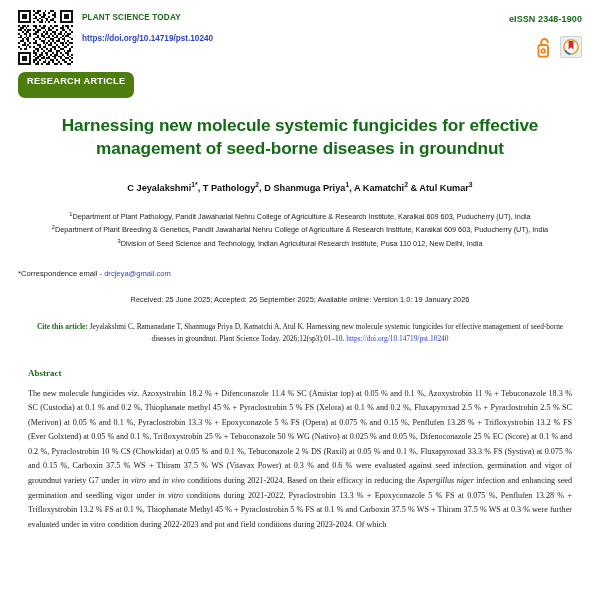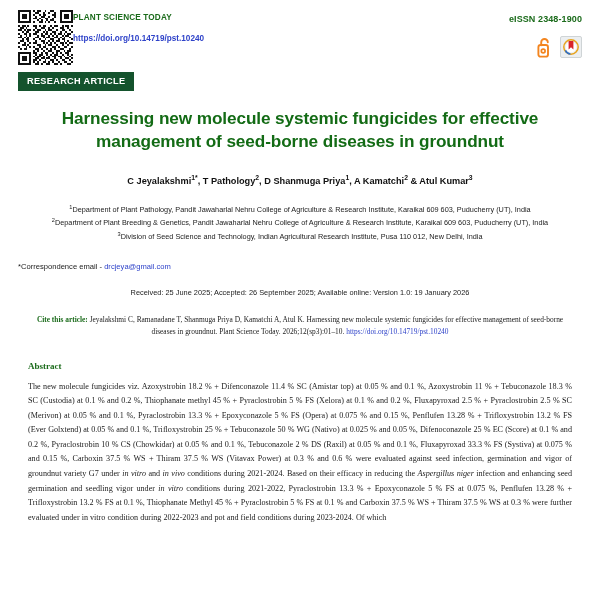--- a/index.html
+++ b/index.html
@@ -27,20 +27,21 @@
   
   .masthead {
     display: flex;
     align-items: flex-start;
     justify-content: space-between;
     padding-top: 10px;
   }
   .masthead-left {
     display: flex;
     align-items: flex-start;
+    gap: 9px;
   }
   .qr {
     width: 55px;
     height: 55px;
     flex: 0 0 55px;
     image-rendering: pixelated;
     display: block;
   }
   .journal-lines {
     padding-top: 2px;
@@ -92,27 +93,28 @@
     border-radius: 2px;
     display: flex;
     align-items: center;
     justify-content: center;
     box-sizing: border-box;
   }
 
   .research-article {
     display: inline-block;
     margin-top: 7px;
-    background: #14532d;
+    background: #4d7c0f;
     color: #ffffff;
     font-size: 9.2px;
     font-weight: bold;
     letter-spacing: 0.3px;
-    padding: 5px 9px 5px 9px;
+    padding: 5px 9px 12px 9px;
     line-height: 1;
+    border-radius: 7px;
   }
 
   
   .title {
     margin: 16px 26px 0 26px;
     text-align: center;
     font-size: 17.2px;
     font-weight: bold;
     line-height: 1.34;
     color: #136b15;

